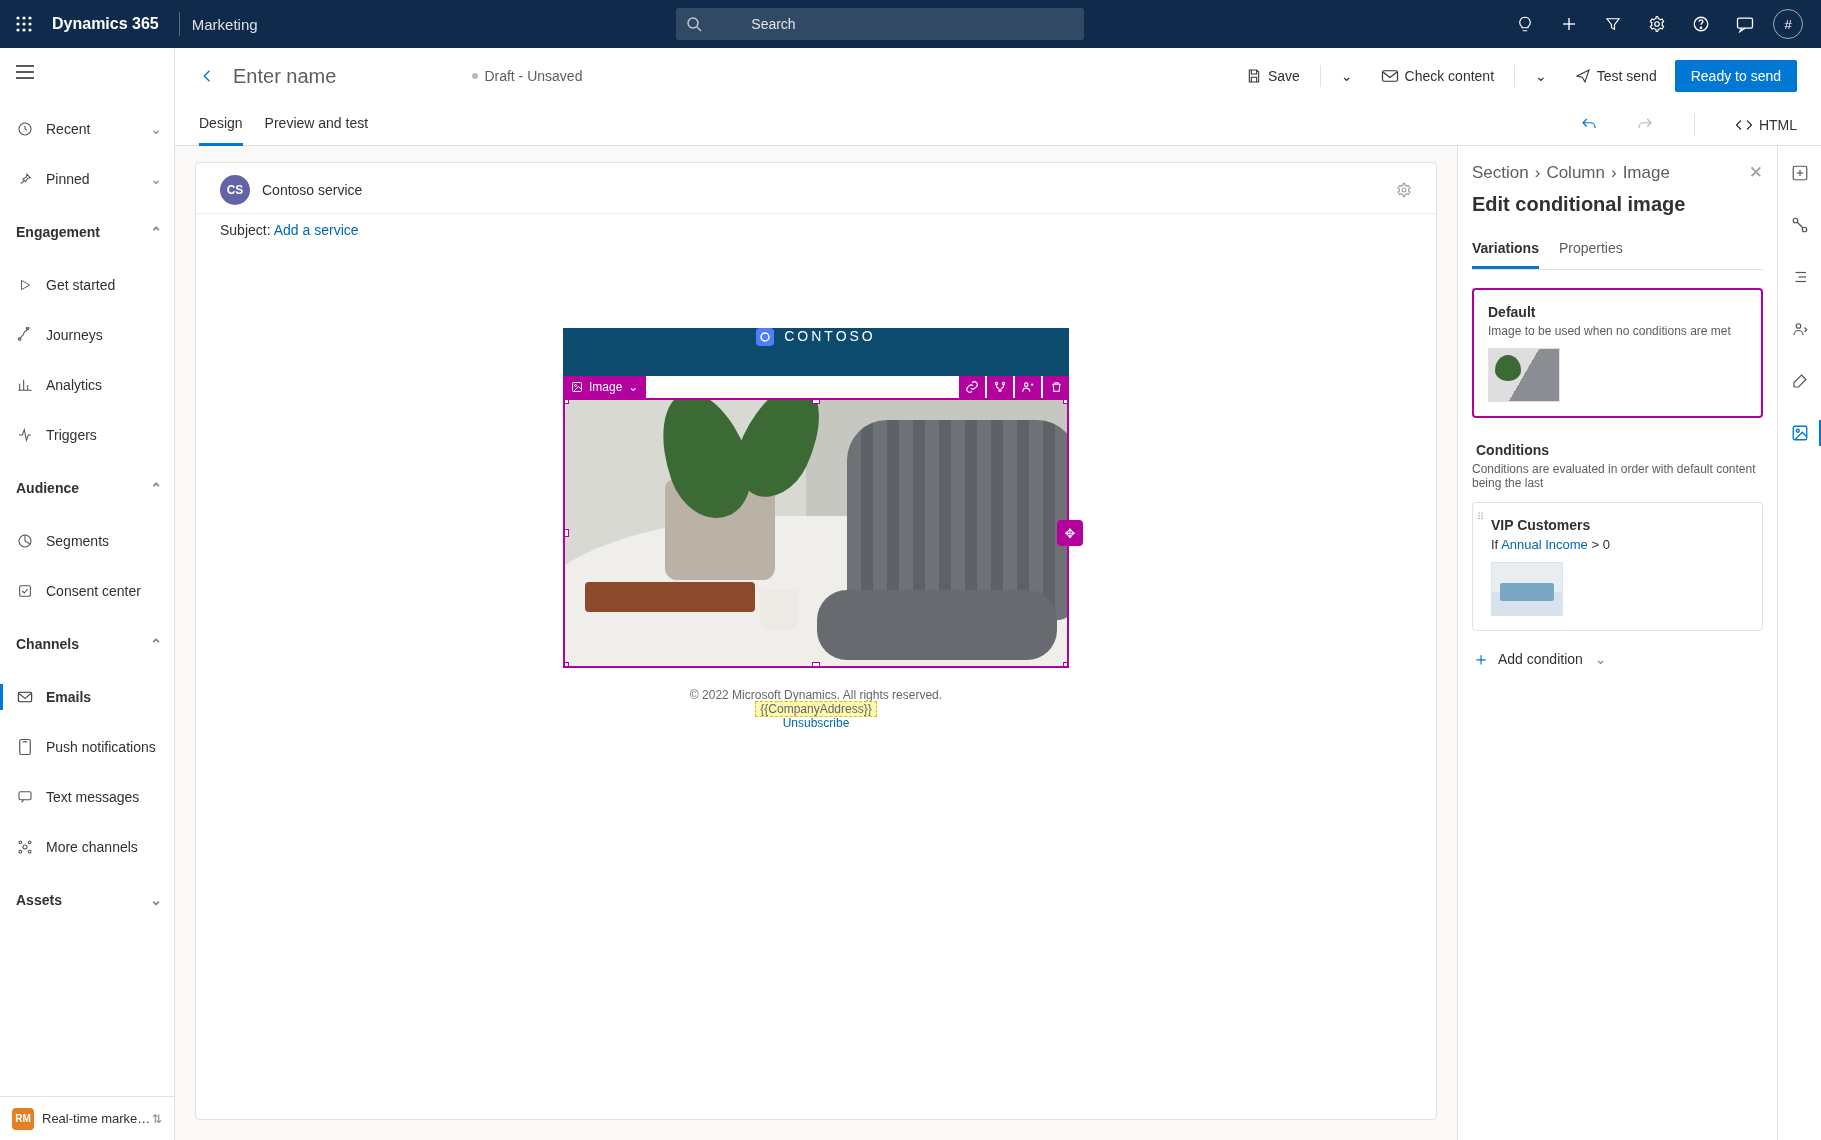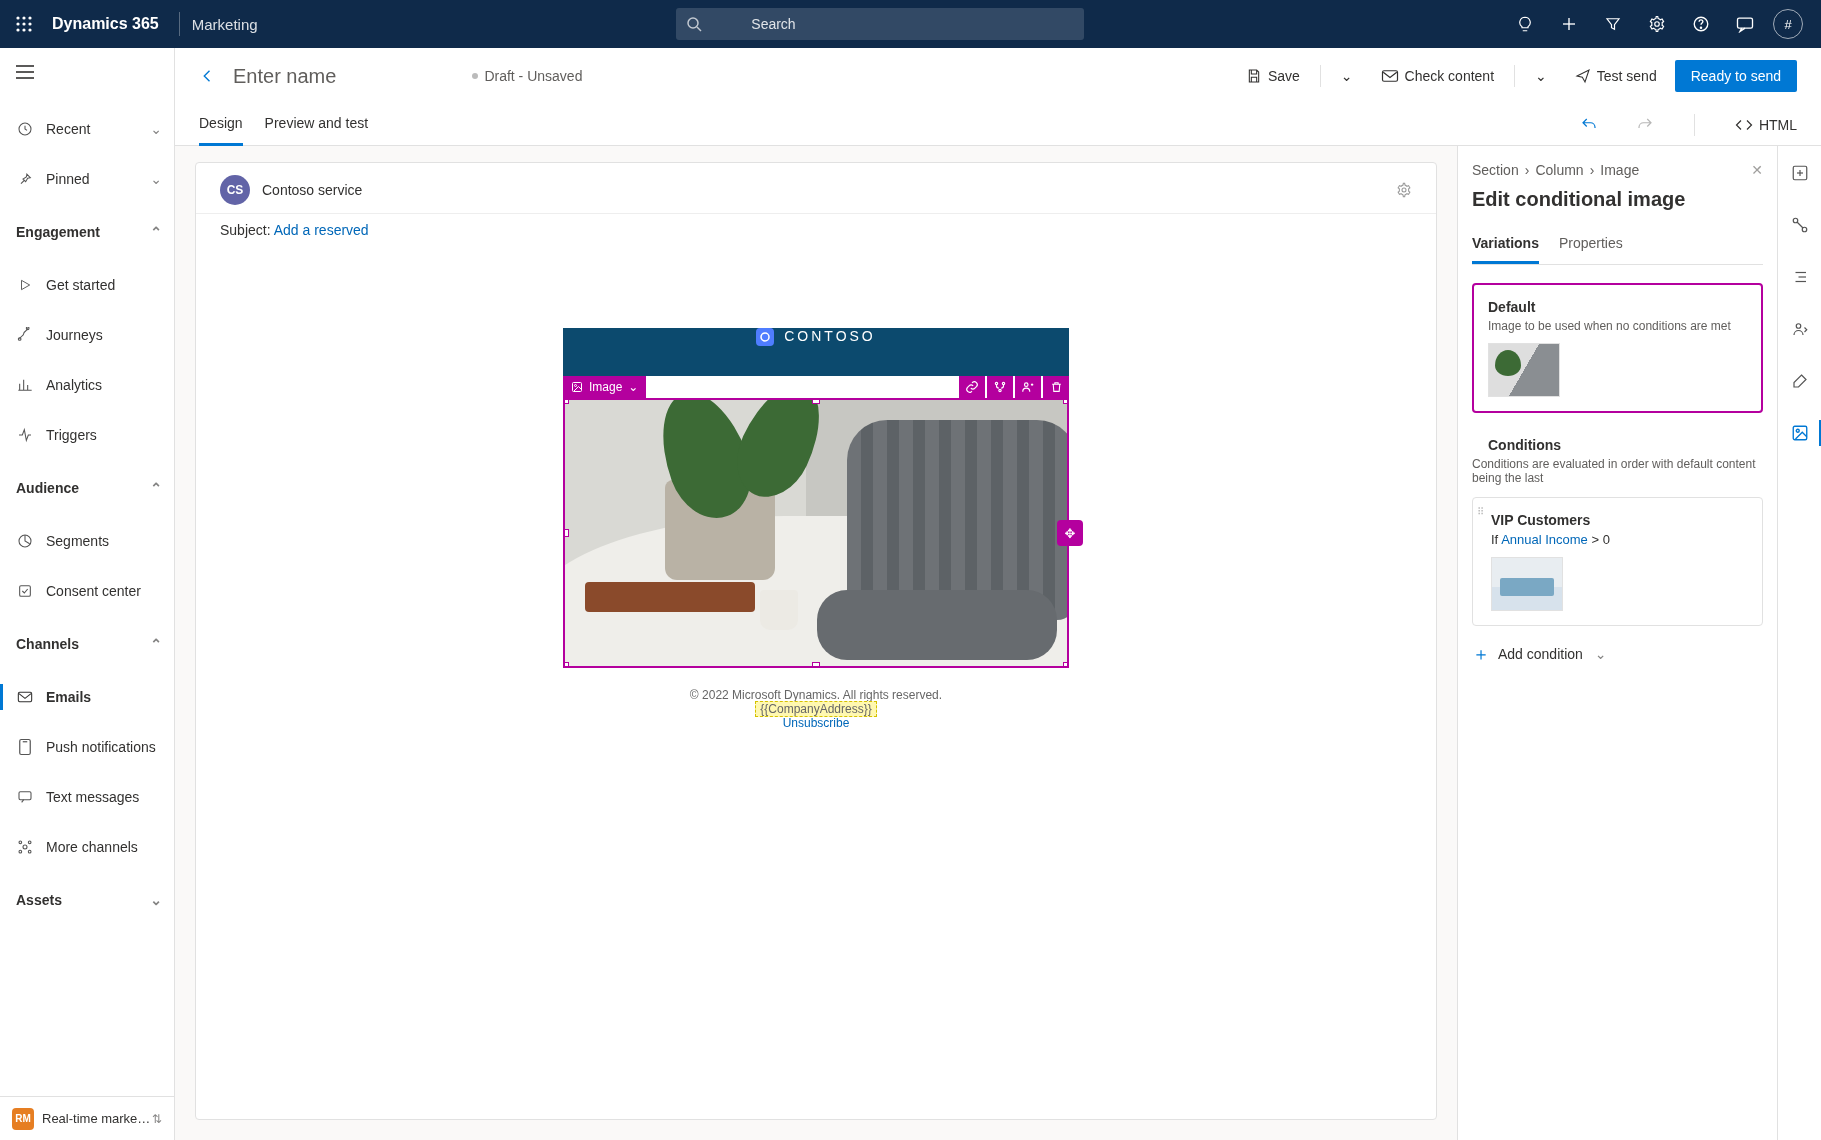--- a/index.html
+++ b/index.html
@@ -101,33 +101,33 @@
 .hero .chair .back{position:absolute;right:0;top:0;width:230px;height:200px;border-radius:40px 40px 20px 20px;background:repeating-linear-gradient(90deg,#6e7276 0 14px,#5d6266 14px 26px);}
 .hero .chair .seat{position:absolute;right:20px;top:170px;width:240px;height:70px;border-radius:30px;background:#676b6f;}
 .hero .handle-dot{position:absolute;width:8px;height:8px;background:#fff;border:1px solid var(--magenta);}
 .hero-wrap .move-handle{position:absolute;right:-14px;top:50%;transform:translateY(-50%);width:26px;height:26px;background:var(--magenta);border-radius:4px;display:flex;align-items:center;justify-content:center;color:#fff;font-size:13px;cursor:move;}
 .mail-footer{padding:20px 10px 30px;text-align:center;font-size:12px;color:#666;}
 .mail-footer .token{background:#fff8b0;border:1px dashed #d4c100;padding:0 4px;}
 .mail-footer .unsub{color:var(--link);cursor:pointer;}
 
 
 .proppanel{width:320px;background:#fff;border-left:1px solid var(--border);padding:16px 14px;overflow-y:auto;}
-.breadcrumb{font-size:14px;color:var(--muted);display:flex;align-items:center;gap:6px;}
+.breadcrumb{font-size:17px;color:var(--muted);display:flex;align-items:center;gap:6px;}
 .breadcrumb .cx{margin-left:auto;cursor:pointer;opacity:.6;}
 .proppanel h2{font-size:20px;font-weight:600;margin:10px 0 16px;}
 .pp-tabs{display:flex;gap:20px;border-bottom:1px solid var(--border);}
 .pp-tab{font-size:14px;padding:8px 0 10px;border-bottom:3px solid transparent;cursor:pointer;color:var(--muted);}
 .pp-tab.sel{color:var(--text);border-bottom-color:var(--primary);font-weight:600;}
 .card-default{border:2px solid var(--magenta);border-radius:4px;padding:14px;margin-top:18px;}
 .card-default h4{margin:0 0 4px;font-size:14px;font-weight:600;}
 .card-default .sub{font-size:12px;color:var(--muted);}
 .thumb{width:72px;height:54px;border:1px solid var(--border);margin-top:10px;background:linear-gradient(120deg,#dedede 0 50%,#8a8e92 50% 100%);position:relative;}
 .thumb::before{content:"";position:absolute;left:6px;top:6px;width:26px;height:26px;background:#3c6a35;border-radius:50% 50% 50% 50%/60% 60% 40% 40%;}
 .conds-head{margin-top:24px;}
-.conds-head h4{margin:0 16px 4px;font-size:14px;font-weight:600;}
+.conds-head h4{margin:0 4px 4px;font-size:14px;font-weight:600;}
 .conds-head .sub{font-size:12px;color:var(--muted);}
 .cond-card{border:1px solid var(--border);border-radius:4px;padding:14px 14px 14px 18px;margin-top:12px;position:relative;}
 .cond-card .drag{position:absolute;left:4px;top:12px;color:#bbb;font-size:10px;line-height:4px;}
 .cond-card h5{margin:0 0 4px;font-size:14px;font-weight:600;}
 .cond-card .expr{font-size:13px;}
 .cond-card .expr .fld{color:var(--link);}
 .thumb2{width:72px;height:54px;border:1px solid var(--border);margin-top:10px;background:linear-gradient(180deg,#e8edf1 0 55%,#d7e2ec 55% 100%);position:relative;}
 .thumb2::after{content:"";position:absolute;left:8px;right:8px;top:20px;height:18px;background:#7aa8c4;border-radius:2px;}
 .add-cond{display:flex;align-items:center;gap:8px;margin-top:16px;font-size:14px;cursor:pointer;}
 .add-cond .plus{color:var(--primary);font-size:18px;font-weight:400;}
@@ -438,21 +438,21 @@
             <div class="from-circle">CS</div>
             <div class="from-name">Contoso service</div>
             <span class="gear-right">
               <svg width="16" height="16" viewBox="0 0 24 24" fill="none" stroke="#555" stroke-width="1.6">
                   <circle cx="12" cy="12" r="3"></circle>
                   <path d="M19 12a7 7 0 00-.2-1.7l2-1.5-2-3.4-2.3 1a7 7 0 00-3-1.7L13 2h-2l-.5 2.7a7 7 0 00-3 1.7l-2.3-1-2 3.4 2 1.5A7 7 0 005 12a7 7 0 00.2 1.7l-2 1.5 2 3.4 2.3-1a7 7 0 003 1.7L11 22h2l.5-2.7a7 7 0 003-1.7l2.3 1 2-3.4-2-1.5A7 7 0 0019 12z"></path>
                 </svg>
             </span>
           </div>
           <div class="subject-row">
-            <span class="lbl">Subject: </span><span class="add">Add a reserved</span>
+            <span class="lbl">Subject: </span><span class="add">Add a service</span>
           </div>
 
           <div class="design-surface">
             <div class="mail-body">
               <div class="mail-topbar">
                 <span class="clogo">
                   <svg width="12" height="12" viewBox="0 0 24 24" fill="none" stroke="#fff" stroke-width="3">
                       <circle cx="12" cy="12" r="8"></circle>
                     </svg>
                 </span>

